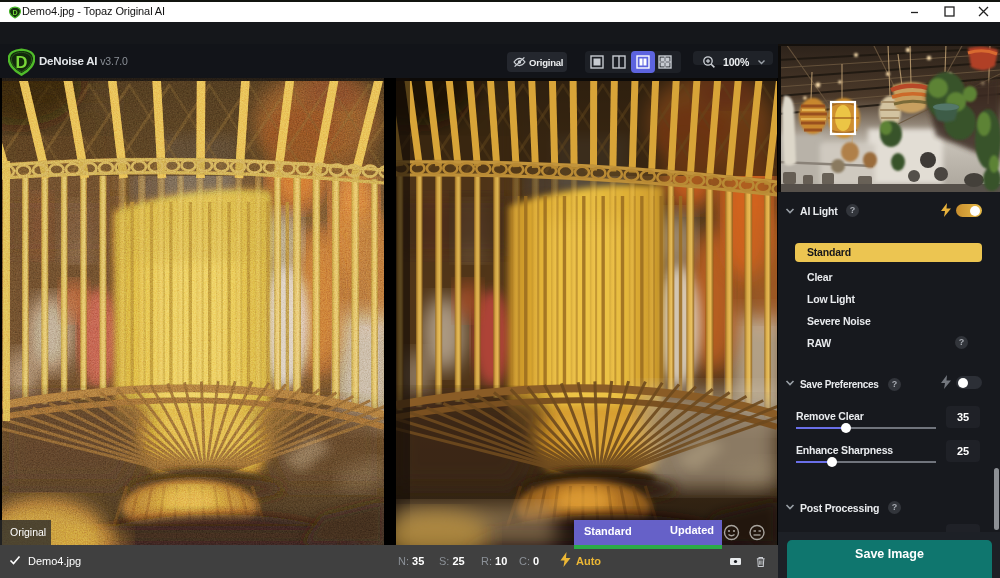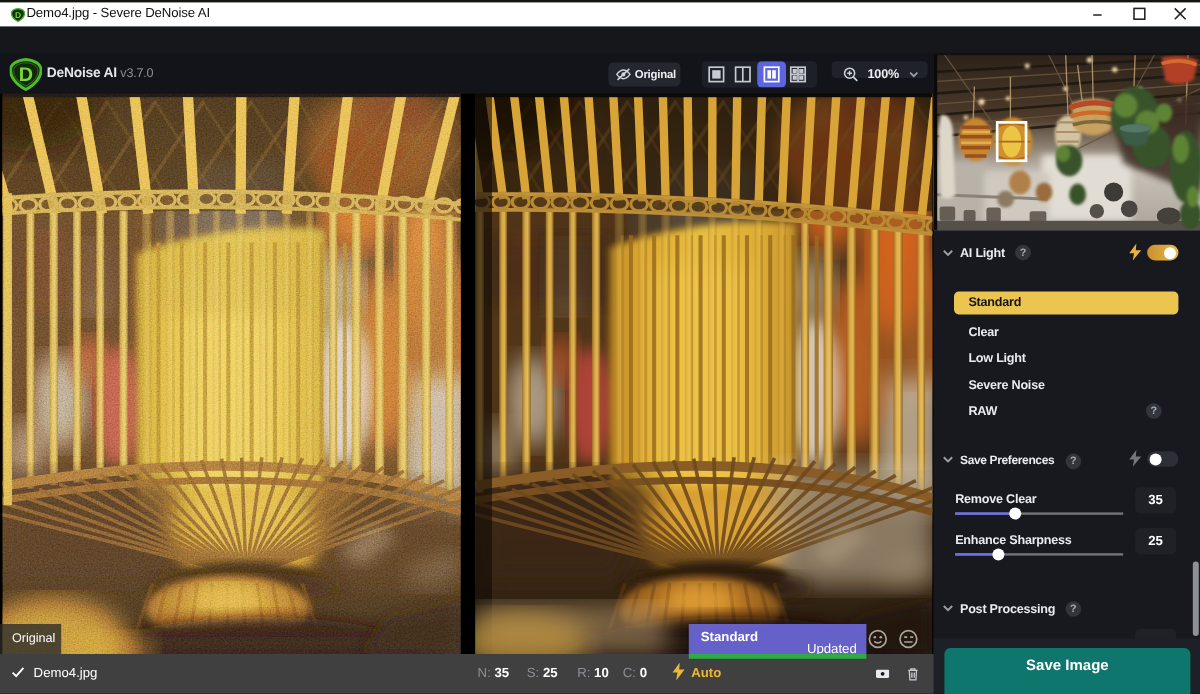--- a/index.html
+++ b/index.html
@@ -473,21 +473,21 @@
 </svg>
 <svg class="abs" style="left:396px;top:76px" width="381" height="469" viewBox="0 0 382 469" preserveAspectRatio="none">
  <use href="#lantB"></use>
 </svg>
 
 <div class="abs" id="titlebar"></div>
 <svg class="abs" style="left:9px;top:6px" width="12" height="13" viewBox="0 0 27 28">
  <path d="M13.5 2 C20.5 2.6 25.2 5.6 25.7 10 C26.3 15.2 22 21.8 13.5 26.2 C5 21.8 0.7 15.2 1.3 10 C1.8 5.6 6.5 2.6 13.5 2Z" fill="#15300f" stroke="#46b528" stroke-width="2.6"></path>
  <text x="13.5" y="20" font-size="16" font-weight="bold" fill="#6fd236" text-anchor="middle" font-family="Liberation Sans">D</text>
 </svg>
-<div class="abs" id="titletxt">Demo4.jpg - Severe DeNoise AI</div>
+<div class="abs" id="titletxt">Demo4.jpg - Topaz Original AI</div>
 <svg class="abs" style="left:905px;top:2px" width="90" height="20" viewBox="0 0 90 20">
  <g stroke="#222" stroke-width="1.3" fill="none">
   <line x1="6" y1="10.5" x2="13" y2="10.5"></line>
   <rect x="40" y="5" width="9" height="9"></rect>
   <path d="M74 5 l9 9 M83 5 l-9 9"></path>
  </g>
 </svg>
 
 
 <div class="abs" id="toolbar"></div>
@@ -752,21 +752,21 @@
       </svg>
  <svg class="abs" style="left:756px;top:11px" width="9.5" height="11.5" viewBox="0 0 11 13">
         <path d="M1 3 H10 M3.5 3 V1.5 H7.5 V3 M2 3 L2.6 12 H8.4 L9 3" fill="none" stroke="#c9ccd1" stroke-width="1.2"></path>
         <path d="M4 5 V10 M5.5 5 V10 M7 5 V10" stroke="#c9ccd1" stroke-width="0.9" fill="none"></path>
       </svg>
 </div>
 
 <div class="abs" style="left:0;top:520px;width:51px;height:25px;background:rgba(42,42,42,.78);color:#fff;font-size:10.5px;padding:6px 0 0 10px">Original</div>
 <div class="abs" style="left:574px;top:520px;width:148px;height:25px;background:rgba(108,104,216,.92)">
  <span style="position:absolute;left:10px;top:5px;color:#fff;font-size:11px;font-weight:bold">Standard</span>
- <span style="position:absolute;right:8px;top:15px;color:#fff;font-size:11px;font-weight:normal">Updated</span>
+ <span style="position:absolute;right:8px;top:4px;color:#fff;font-size:11px;font-weight:bold">Updated</span>
 </div>
 <div class="abs" style="left:574px;top:545px;width:148px;height:4px;background:#2cab47"></div>
 <svg class="abs" style="left:723px;top:524px" width="42" height="17" viewBox="0 0 42 17">
  <g stroke="#a8a49e" stroke-width="1.4" fill="none">
   <circle cx="8.5" cy="8.5" r="7"></circle>
   <circle cx="34" cy="8.5" r="7"></circle>
  </g>
  <circle cx="6" cy="7" r="1.1" fill="#a8a49e"></circle>
       <circle cx="11" cy="7" r="1.1" fill="#a8a49e"></circle>
  <path d="M5.5 10.5 Q8.5 13 11.5 10.5" stroke="#a8a49e" stroke-width="1.3" fill="none"></path>

